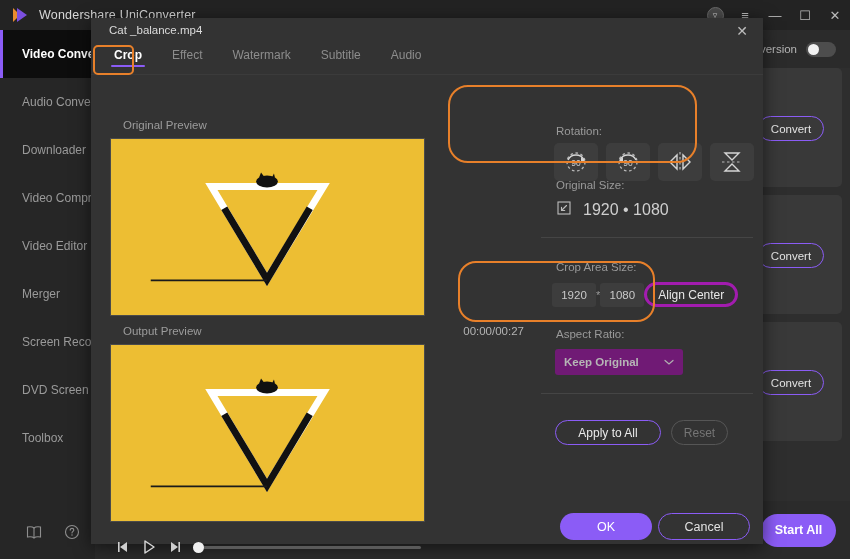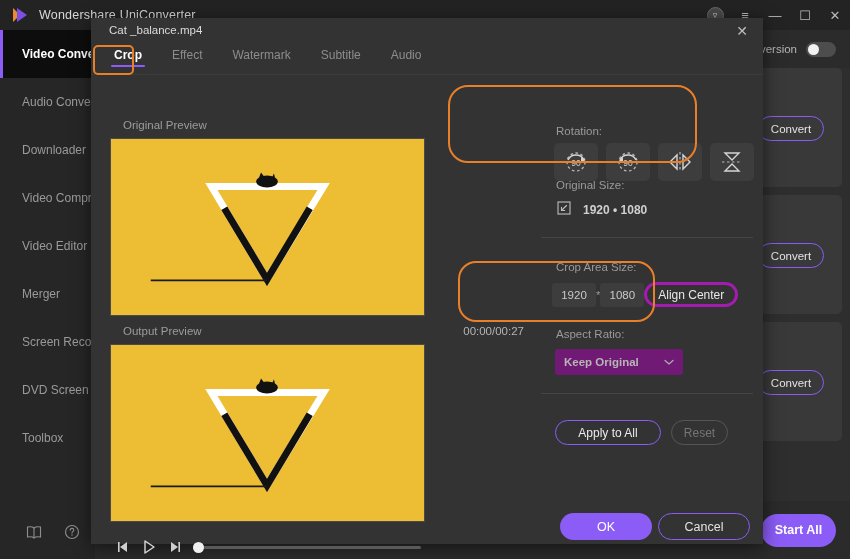--- a/index.html
+++ b/index.html
@@ -181,21 +181,21 @@
   }
 
   
   .rp { position: absolute; left: 440px; top: 0; width: 232px; height: 469px; }
   .rp-label { color: #9a9a9a; font-size: 11.5px; }
   .rot-row { display: flex; gap: 8px; }
   .rot-btn {
     width: 44px; height: 38px; border-radius: 5px; background: #3d3d3d;
     display: flex; align-items: center; justify-content: center; text-align: center;
   }
-  .sizeval { color: #cfcfcf; font-size: 12px; font-weight: bold; }
+  .sizeval { color: #cfcfcf; font-size: 16px; }
   .hr { height: 1px; background: #454545; }
   .num-input {
     width: 44px; height: 24px; background: #3d3d3d; border-radius: 3px;
     color: #c9c9c9; font-size: 11.5px;
     display: flex; align-items: center; justify-content: center;
   }
   .star { color: #9a9a9a; font-size: 11px; }
   .align-btn {
     width: 94px; height: 25px; border-radius: 13px; border: 3px solid #a21caf;
     color: #e8e8e8; font-size: 12px;

